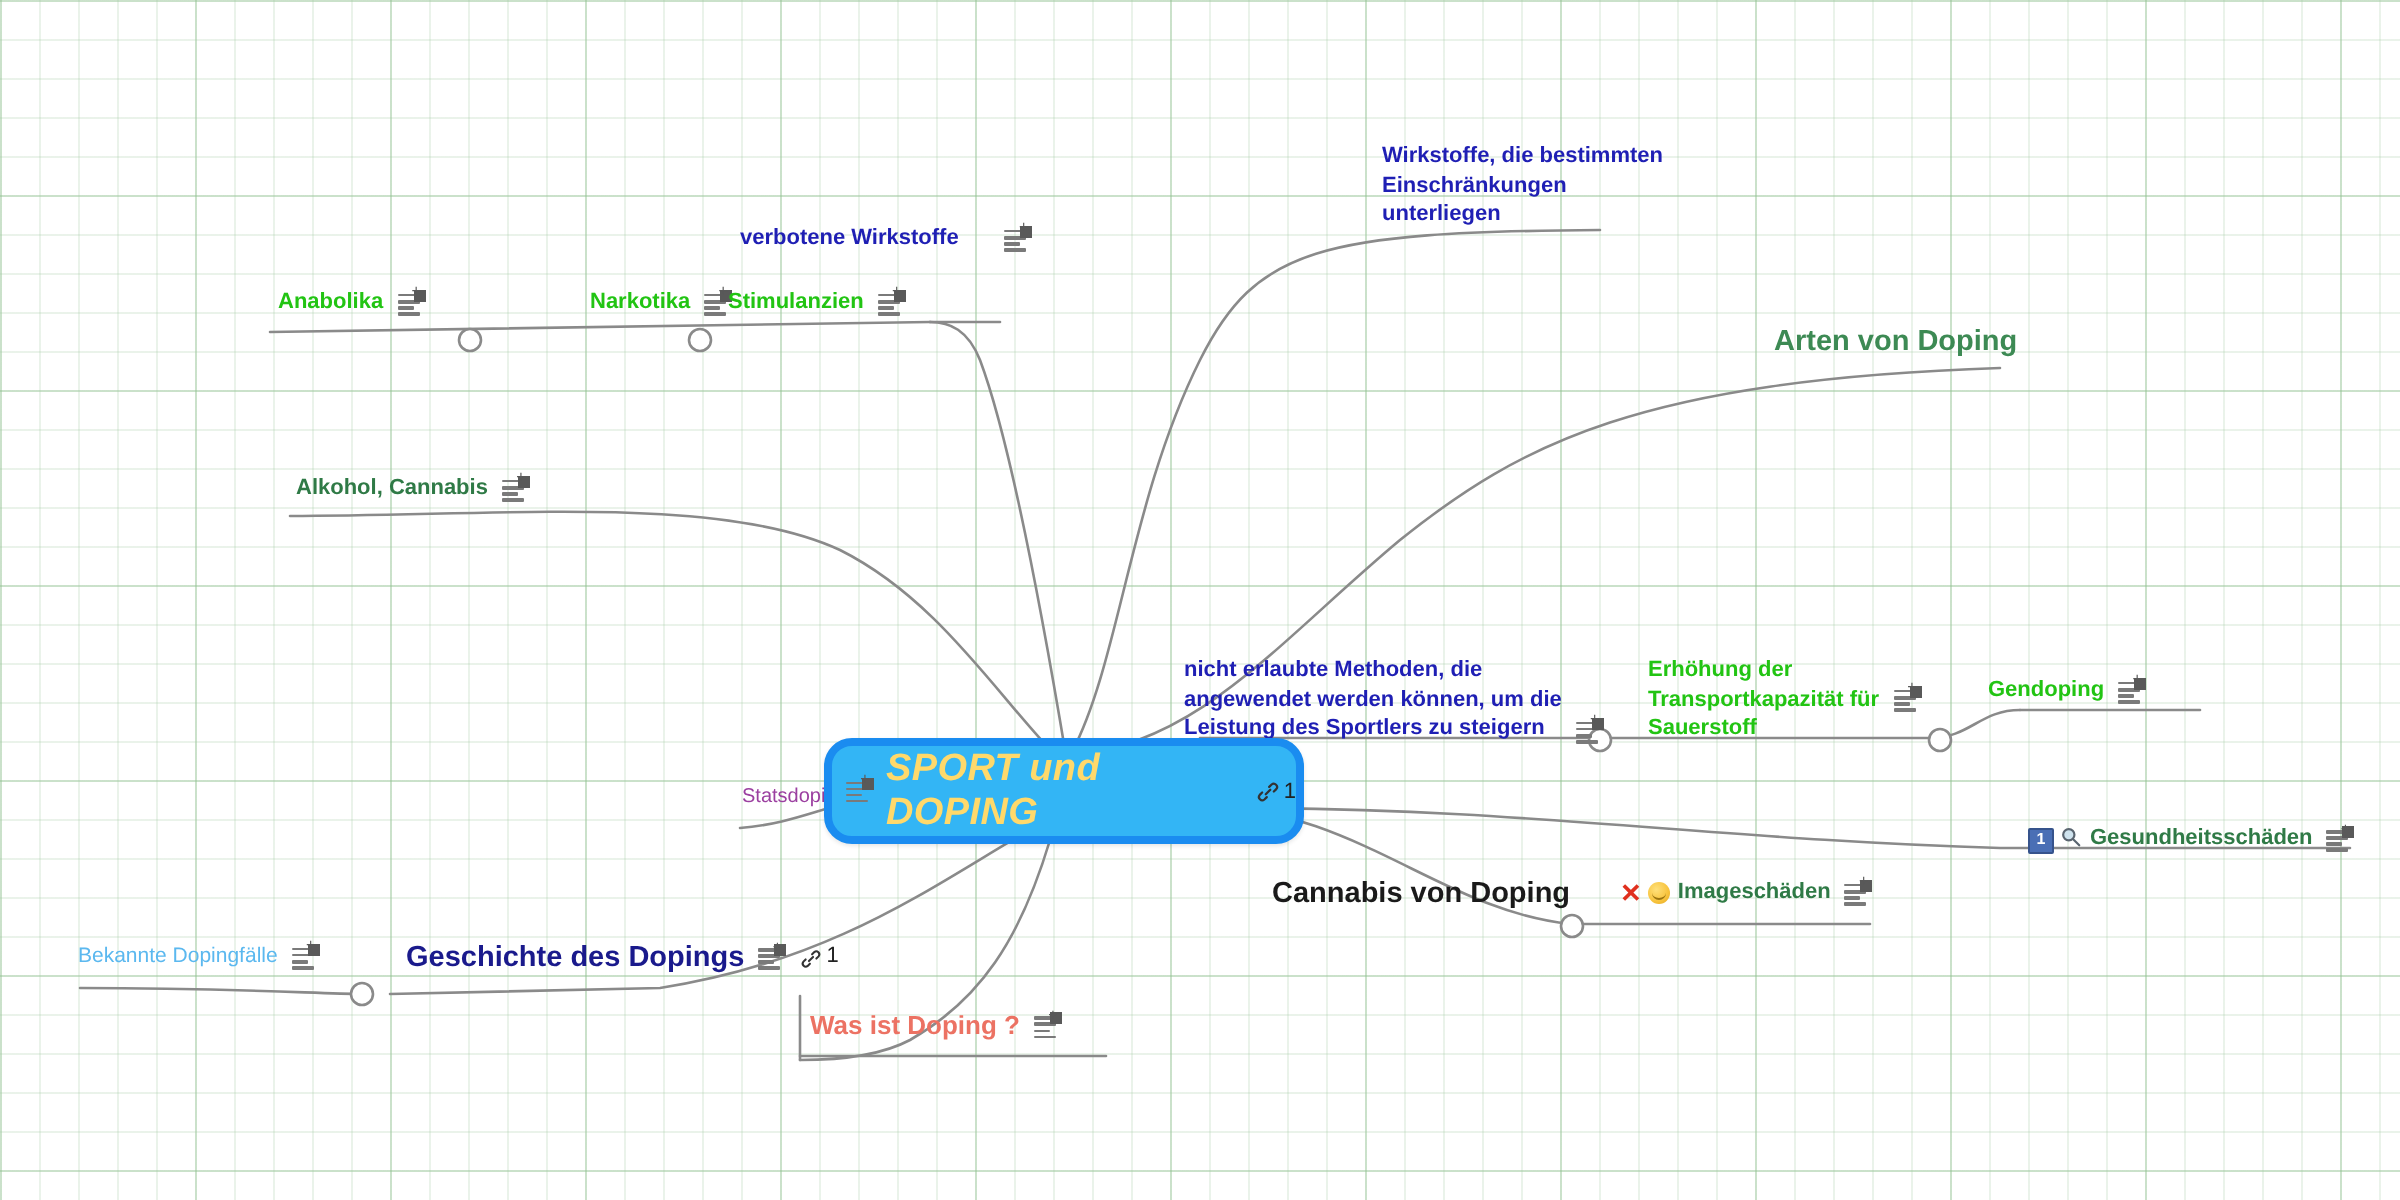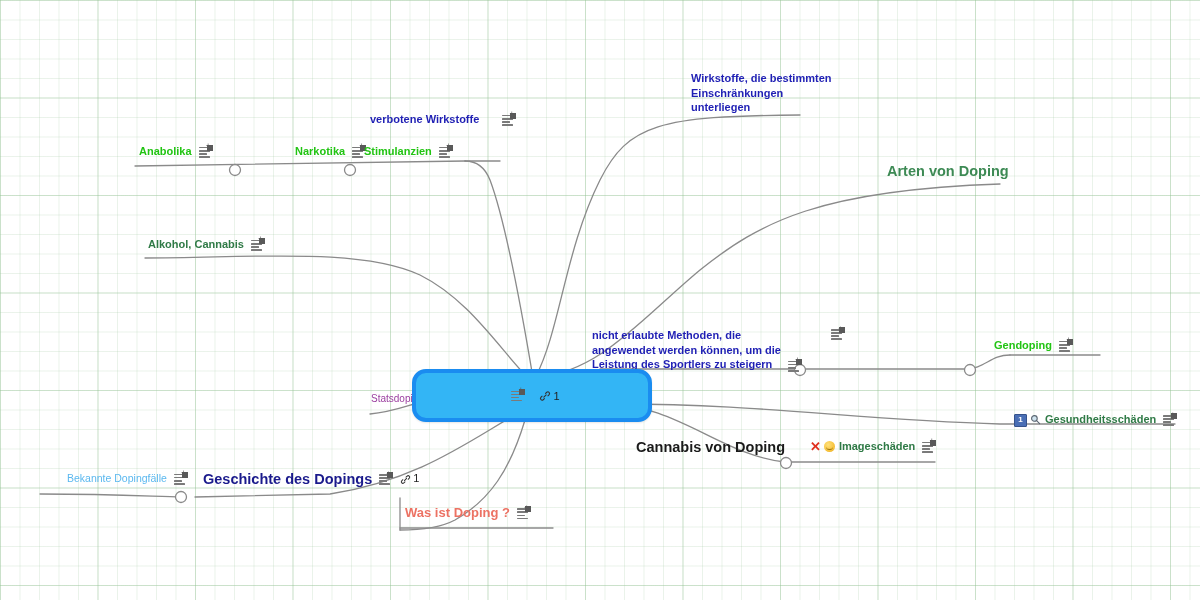--- a/index.html
+++ b/index.html
@@ -165,21 +165,21 @@
     border-bottom: 1.3px solid #9a7410;
     border-radius: 0 0 6px 6px;
   }
   
   .t-green-bright { color: #22c413; font-weight: bold; font-size: 11px; }
   .t-green-dark   { color: #2f7a46; font-weight: bold; font-size: 11px; }
   .t-green-head   { color: #3d8a54; font-weight: bold; font-size: 14.5px; }
   .t-navy         { color: #1f1fb4; font-weight: bold; font-size: 11px; }
   .t-navy-head    { color: #1a1a8c; font-weight: bold; font-size: 14.5px; }
   .t-black-head   { color: #1a1a1a; font-weight: bold; font-size: 14.5px; }
-  .t-lightblue    { color: #5bb8ef; font-weight: normal; font-size: 10.5px; margin-left: 28px; }
+  .t-lightblue    { color: #5bb8ef; font-weight: normal; font-size: 10.5px; }
   .t-purple       { color: #9b3fa0; font-weight: normal; font-size: 10px; }
   .t-coral        { color: #ec7263; font-weight: bold; font-size: 13px; }
 </style>
 </head>
 <body>
 
 <div id="canvas">
 
   <svg id="branch-layer" viewBox="0 0 1200 600" xmlns="http://www.w3.org/2000/svg">
     <g fill="none" stroke="#8a8a8a" stroke-width="1.3" stroke-linecap="round">
@@ -224,20 +224,21 @@
 
   <div id="central-node">
     <span class="note-icon">
         <i></i>
         <i></i>
         <i></i>
         <i></i>
         <b></b>
         <s>+</s>
       </span>
+    <span class="central-text">SPORT und DOPING</span>
     <span class="link-icon">
       <svg width="12" height="12" viewBox="0 0 16 16">
           <g fill="none" stroke="#333" stroke-width="1.5" stroke-linecap="round">
             <path d="M6.5 9.5 L9.5 6.5"></path>
             <path d="M8.8 4.6 L10.4 3.0 a2.2 2.2 0 0 1 3.1 3.1 L11.9 7.7"></path>
             <path d="M7.2 11.4 L5.6 13.0 a2.2 2.2 0 0 1-3.1-3.1 L4.1 8.3"></path>
           </g>
         </svg>
       <span>1</span>
     </span>
@@ -321,20 +322,23 @@
         <i></i>
         <i></i>
         <i></i>
         <i></i>
         <b></b>
         <s>+</s>
       </span>
   </div>
 
   <div class="node" style="left:824px; top:328px; align-items:center;">
+    <span class="node-label t-green-bright" style="line-height:1.32;">Erhöhung der
+Transportkapazität für
+Sauerstoff</span>
     <span class="note-icon">
         <i></i>
         <i></i>
         <i></i>
         <i></i>
         <b></b>
         <s>+</s>
       </span>
   </div>
 

